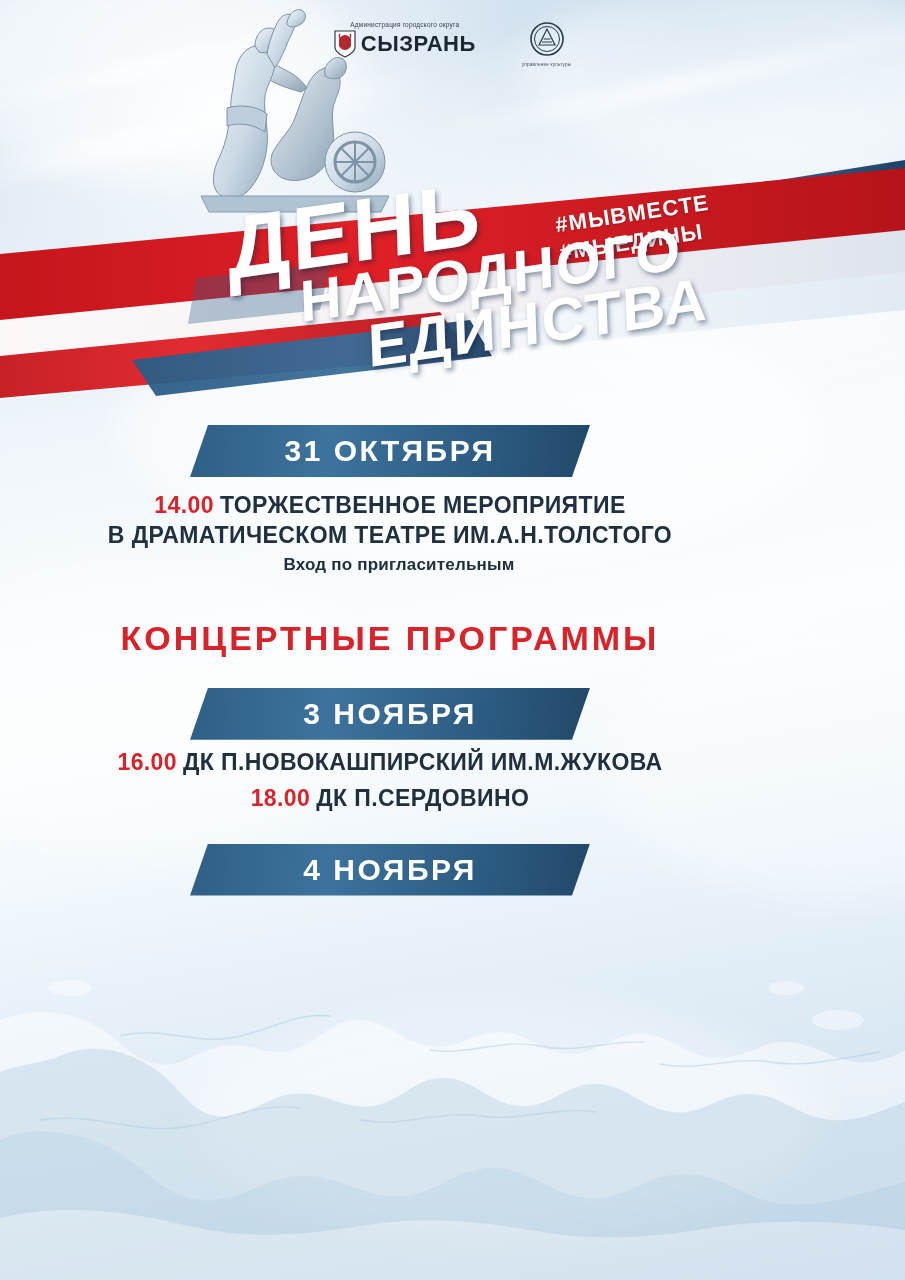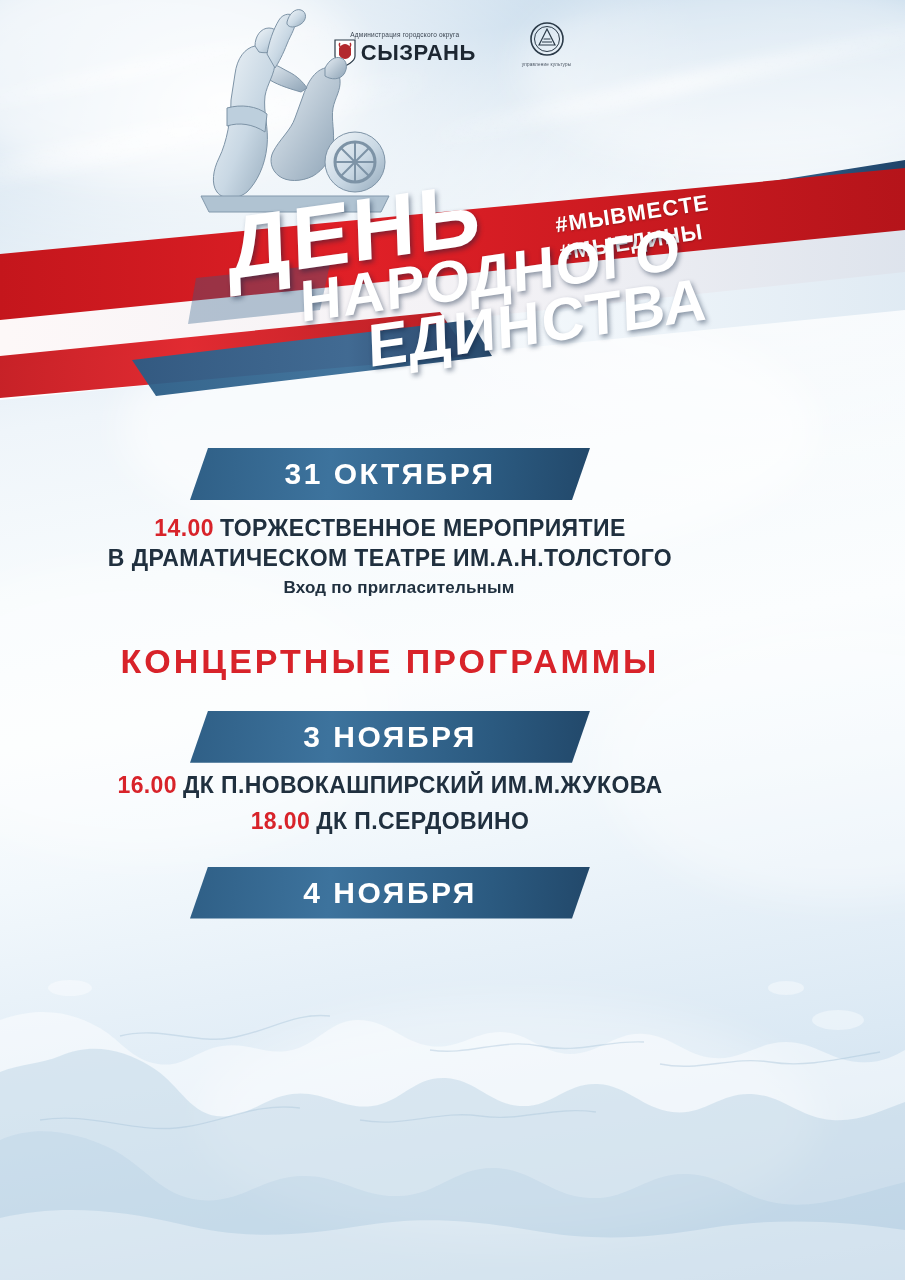--- a/index.html
+++ b/index.html
@@ -70,21 +70,21 @@
   .map-layer svg { width: 100%; height: 100%; display: block; }
 
   
   .emblems {
     position: absolute;
     left: 0; top: 22px;
     width: 905px;
     display: flex;
     justify-content: center;
     gap: 46px;
-    align-items: flex-end;
+    align-items: flex-start;
   }
   .emblem-syzran { text-align: center; line-height: 1; }
   .emblem-syzran .adm {
     font-size: 6.5px;
     letter-spacing: 0.2px;
     color: #3a4450;
     white-space: nowrap;
     margin-bottom: 1px;
   }
   .emblem-syzran .row {
@@ -179,21 +179,21 @@
     left: 368px; top: 136px;
     font-size: 60px;
     letter-spacing: 1.5px;
     transform: rotate(-8deg) skewX(-6deg);
   }
 
   
   .schedule {
     position: absolute;
     left: 0;
-    top: 448px;
+    top: 425px;
     width: 780px;
     text-align: center;
   }
 
   .date-banner {
     position: relative;
     margin: 0 auto;
     width: 400px;
     height: 52px;
     display: flex;

